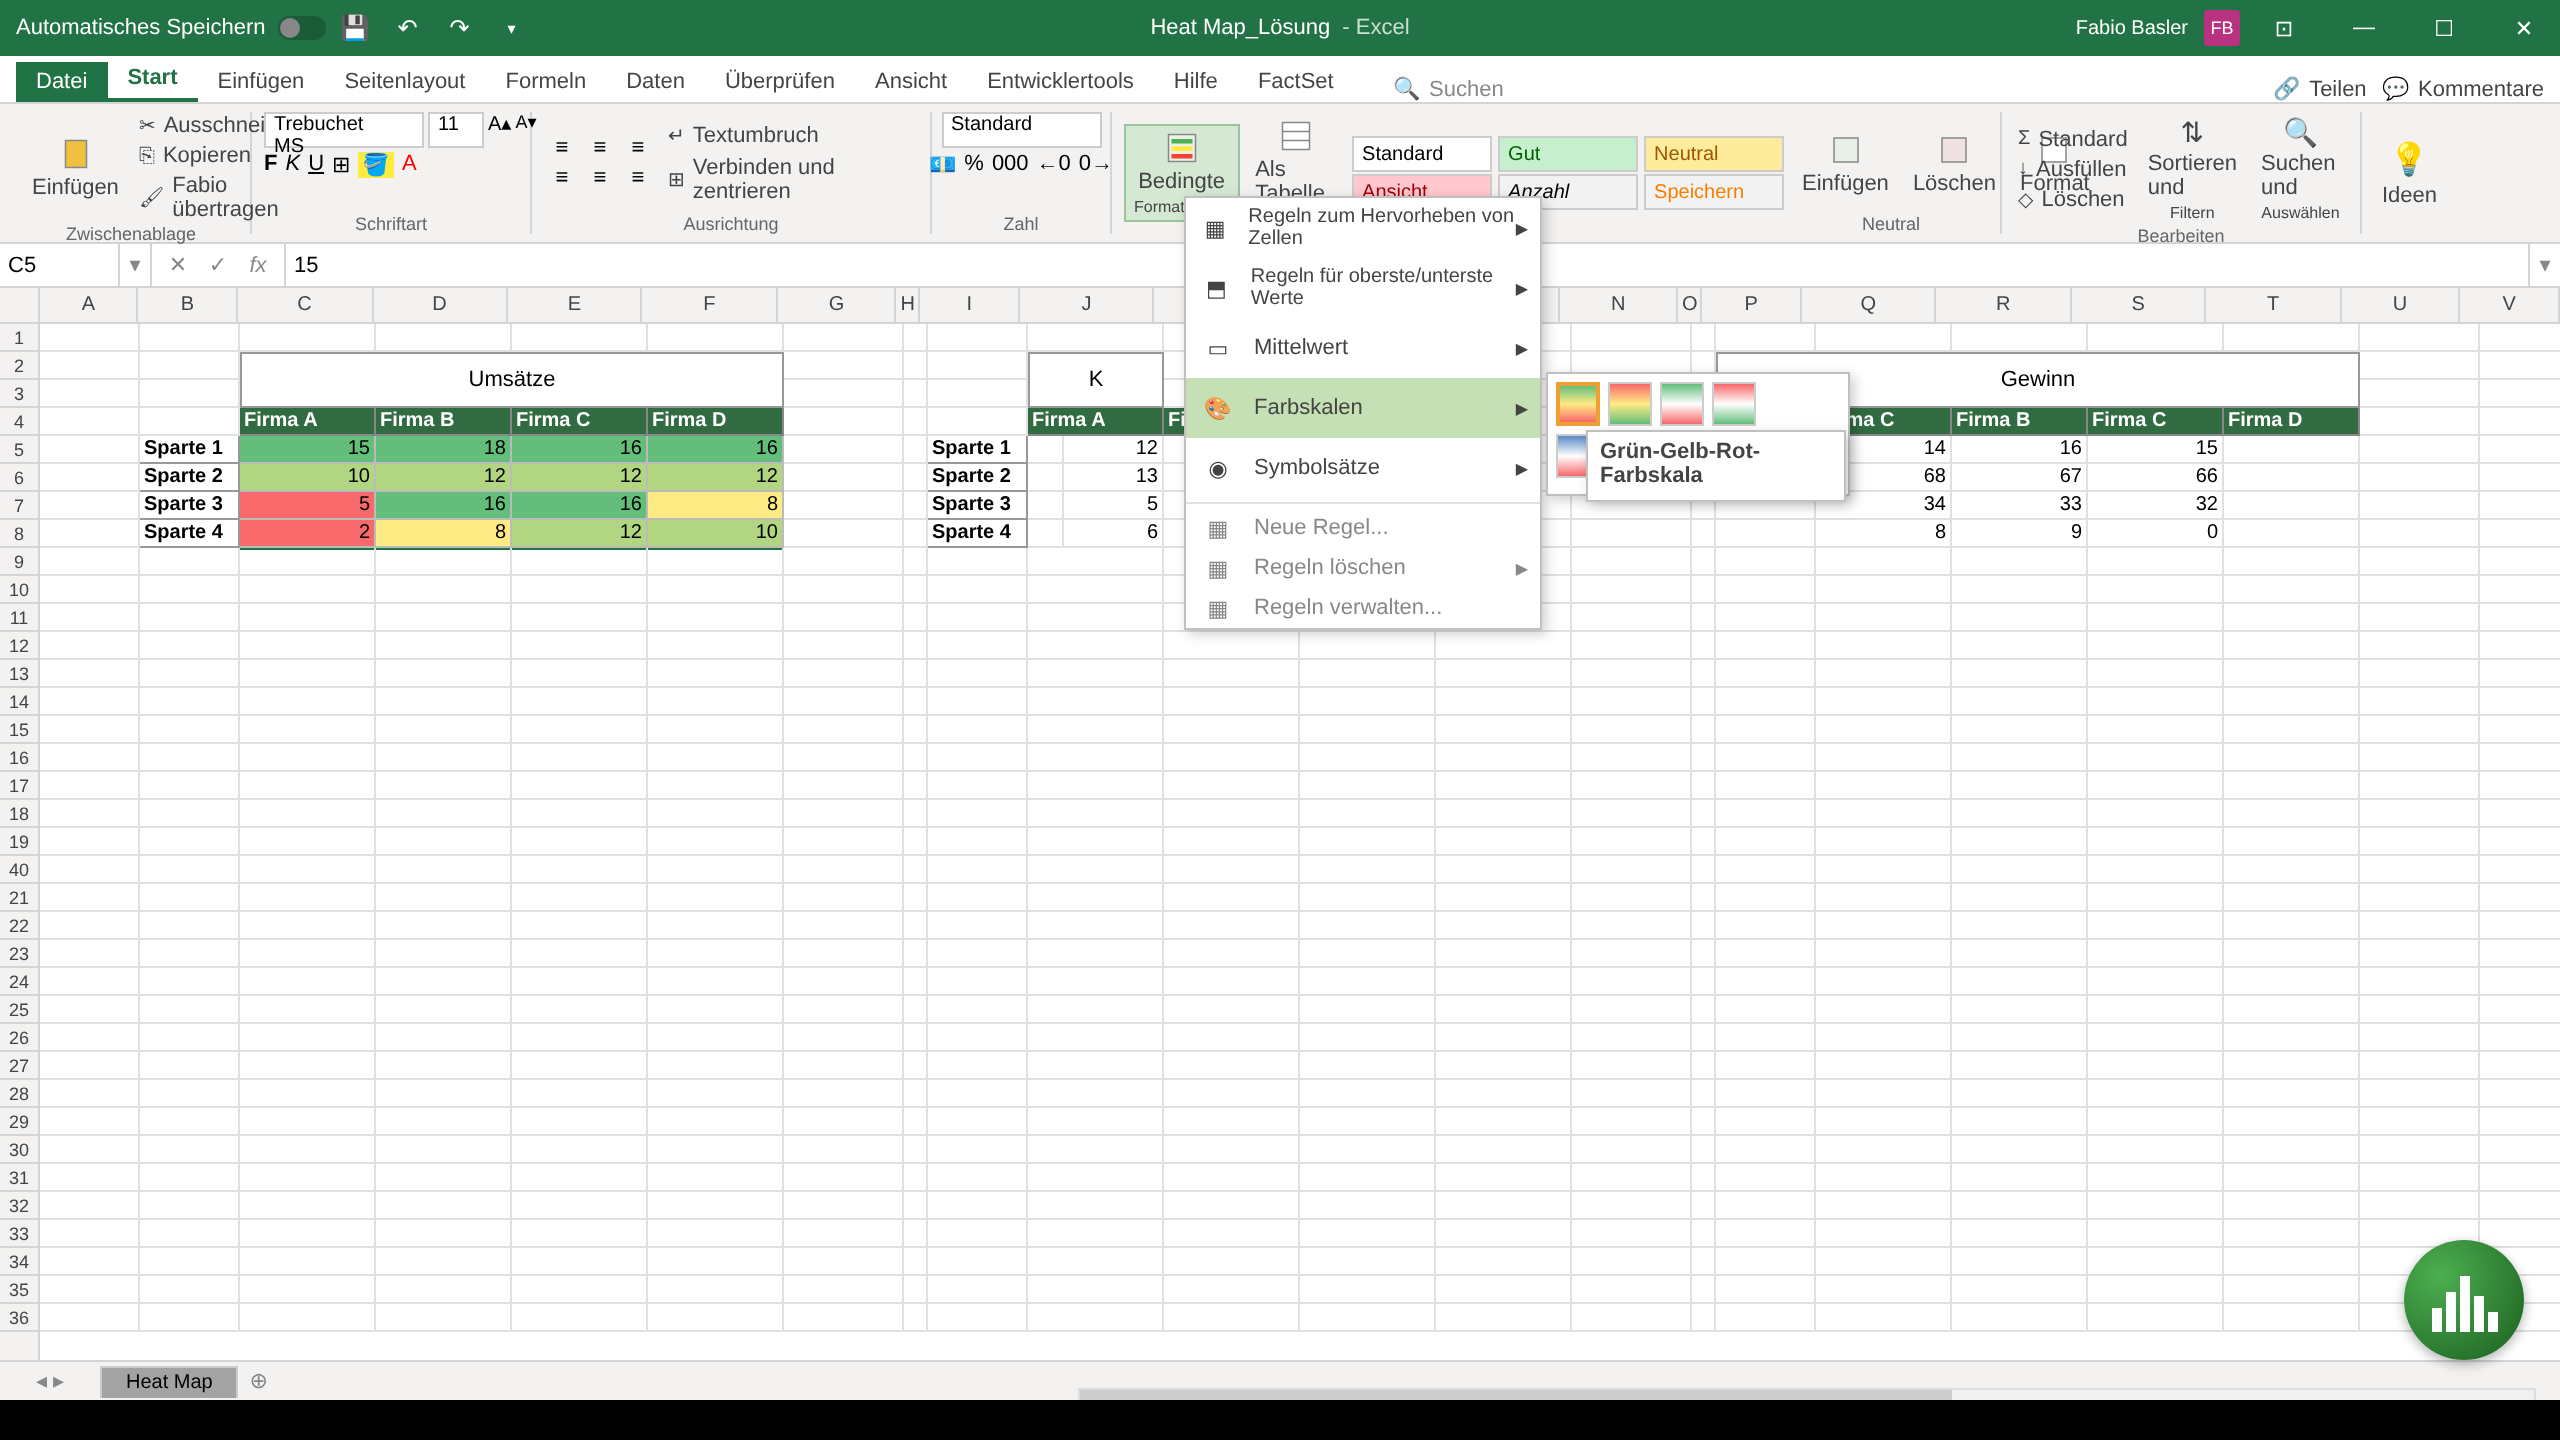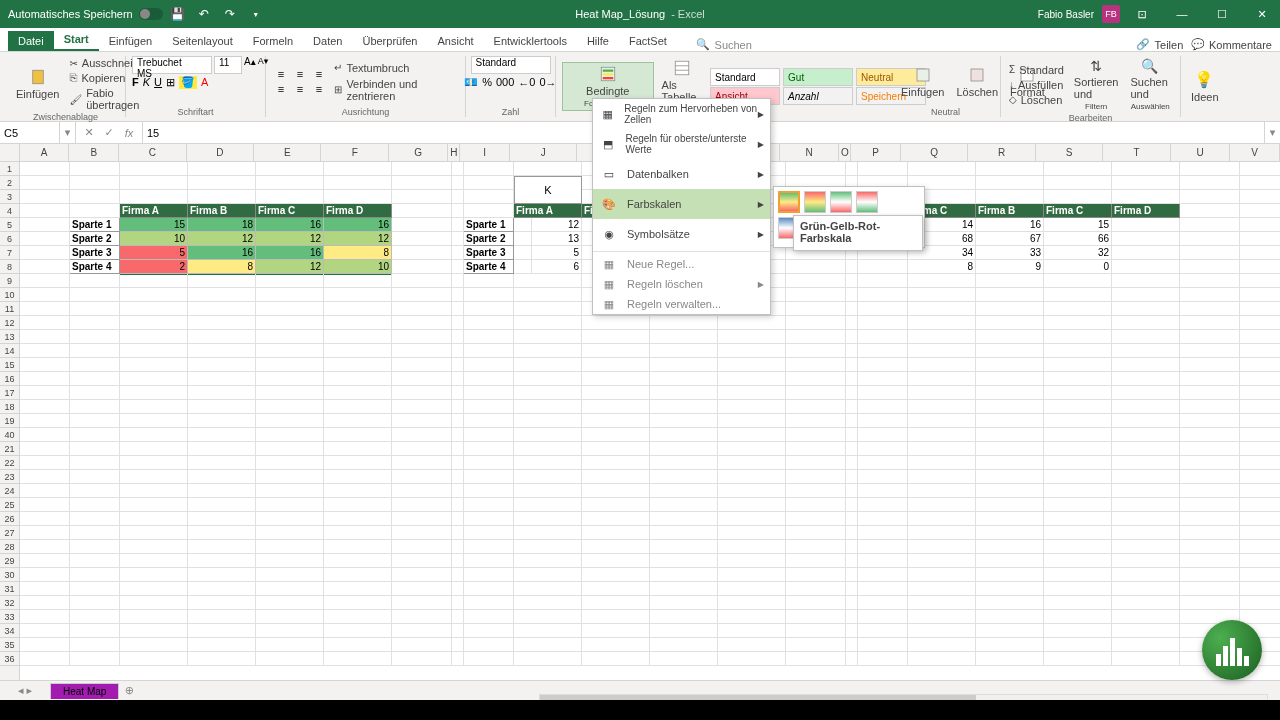--- a/index.html
+++ b/index.html
@@ -91,21 +91,21 @@
 .scale-swatch { width: 22px; height: 22px; border: 1px solid #ccc; cursor: pointer; }
 .scale-swatch.hover { border: 2px solid #f0a030; }
 
 
 .tooltip { position: absolute; top: 215px; left: 793px; width: 130px; background: #fff; border: 1px solid #c0c0c0; box-shadow: 2px 2px 6px rgba(0,0,0,0.2); z-index: 12; padding: 4px 6px; font-size: 9px; color: #444; }
 .tooltip-title { font-weight: bold; margin-bottom: 2px; }
 
 
 .sheet-tabs { height: 20px; background: #f3f2f1; display: flex; align-items: center; border-top: 1px solid #d4d4d4; }
 .sheet-nav { width: 50px; display: flex; justify-content: center; gap: 4px; color: #888; }
-.sheet-tab { padding: 2px 12px; background: #a21caf; border: 1px solid #ccc; border-bottom: none; font-size: 10px; }
+.sheet-tab { padding: 2px 12px; background: #a3a3a3; border: 1px solid #ccc; border-bottom: none; font-size: 10px; }
 .sheet-add { width: 20px; text-align: center; color: #888; }
 .sheet-scroll { flex: 1; position: relative; }
 .sheet-scroll-track { position: absolute; right: 12px; left: 400px; height: 14px; top: 3px; background: #f0f0f0; border: 1px solid #ddd; }
 .sheet-scroll-thumb { position: absolute; left: 0; top: 0; height: 12px; width: 60%; background: #ccc; }
 
 
 .status-bar { height: 20px; background: #f3f2f1; border-top: 1px solid #d4d4d4; display: flex; align-items: center; justify-content: flex-end; padding: 0 8px; gap: 14px; font-size: 10px; color: #444; }
 .status-item { display: flex; gap: 2px; }
 .view-btns { display: flex; gap: 1px; }
 .view-btn { width: 22px; height: 16px; border: 1px solid #ccc; background: #fff; }
@@ -231,21 +231,21 @@
         <span>000</span>
         <span>←0</span>
         <span>0→</span>
       </div>
     </div>
     <div class="rgroup-label">Zahl</div>
   </div>
 
   <div class="rgroup" style="width:335px;border-right:none">
     <div class="rgroup-content">
-      <div class="rbtn" style="background:#d4e8d4;border:1px solid #9ac49a;padding:2px 21px">
+      <div class="rbtn" style="background:#d4e8d4;border:1px solid #9ac49a;padding:2px 4px">
         <svg viewBox="0 0 24 24">
             <rect x="3" y="3" width="18" height="18" fill="#e8f0e8" stroke="#888"></rect>
             <rect x="5" y="6" width="14" height="3" fill="#4caf50"></rect>
             <rect x="5" y="11" width="14" height="3" fill="#ffeb3b"></rect>
             <rect x="5" y="16" width="14" height="3" fill="#f44336"></rect>
           </svg>
         <span>Bedingte</span>
         <span style="font-size:8px">Formatierung</span>
       </div>
       <div class="rbtn">
@@ -1187,21 +1187,23 @@
         <div class="cell  " style="left: 698px; top: 490px; width: 68px; height: 14px;"></div>
         <div class="cell  " style="left: 766px; top: 490px; width: 60px; height: 14px;"></div>
         <div class="cell  " style="left: 826px; top: 490px; width: 12px; height: 14px;"></div>
         <div class="cell  " style="left: 838px; top: 490px; width: 50px; height: 14px;"></div>
         <div class="cell  " style="left: 888px; top: 490px; width: 68px; height: 14px;"></div>
         <div class="cell  " style="left: 956px; top: 490px; width: 68px; height: 14px;"></div>
         <div class="cell  " style="left: 1024px; top: 490px; width: 68px; height: 14px;"></div>
         <div class="cell  " style="left: 1092px; top: 490px; width: 68px; height: 14px;"></div>
         <div class="cell  " style="left: 1160px; top: 490px; width: 60px; height: 14px;"></div>
         <div class="cell  " style="left: 1220px; top: 490px; width: 50px; height: 14px;"></div>
+        <div class="cell merged-title center" style="left: 100px; top: 14px; width: 272px; height: 28px;">Umsätze</div>
         <div class="cell merged-title center" style="left: 494px; top: 14px; width: 68px; height: 28px;">K</div>
+        <div class="cell merged-title center" style="left: 838px; top: 14px; width: 322px; height: 28px;">Gewinn</div>
         <div class="cell thead " style="left: 100px; top: 42px; width: 68px; height: 14px;">Firma A</div>
         <div class="cell thead " style="left: 168px; top: 42px; width: 68px; height: 14px;">Firma B</div>
         <div class="cell thead " style="left: 236px; top: 42px; width: 68px; height: 14px;">Firma C</div>
         <div class="cell thead " style="left: 304px; top: 42px; width: 68px; height: 14px;">Firma D</div>
         <div class="cell thead " style="left: 494px; top: 42px; width: 68px; height: 14px;">Firma A</div>
         <div class="cell thead " style="left: 562px; top: 42px; width: 68px; height: 14px;">Firma B</div>
         <div class="cell thead " style="left: 956px; top: 42px; width: 68px; height: 14px;">Firma B</div>
         <div class="cell thead " style="left: 1024px; top: 42px; width: 68px; height: 14px;">Firma C</div>
         <div class="cell thead " style="left: 1092px; top: 42px; width: 68px; height: 14px;">Firma D</div>
         <div class="cell thead " style="left: 888px; top: 42px; width: 68px; height: 14px;">Firma C</div>
@@ -1259,21 +1261,21 @@
       <span style="font-size:10px">Regeln zum Hervorheben von Zellen</span>
       <span class="arrow">▶</span>
     </div>
   <div class="cf-item">
       <div class="cf-icon">⬒</div>
       <span style="font-size:10px">Regeln für oberste/unterste Werte</span>
       <span class="arrow">▶</span>
     </div>
   <div class="cf-item">
       <div class="cf-icon">▭</div>
-      <span>Datenbalken</span>
+      <span>Mittelwert</span>
       <span class="arrow">▶</span>
     </div>
   <div class="cf-item hover">
       <div class="cf-icon">🎨</div>
       <span>Farbskalen</span>
       <span class="arrow">▶</span>
     </div>
   <div class="cf-item">
       <div class="cf-icon">◉</div>
       <span>Symbolsätze</span>

